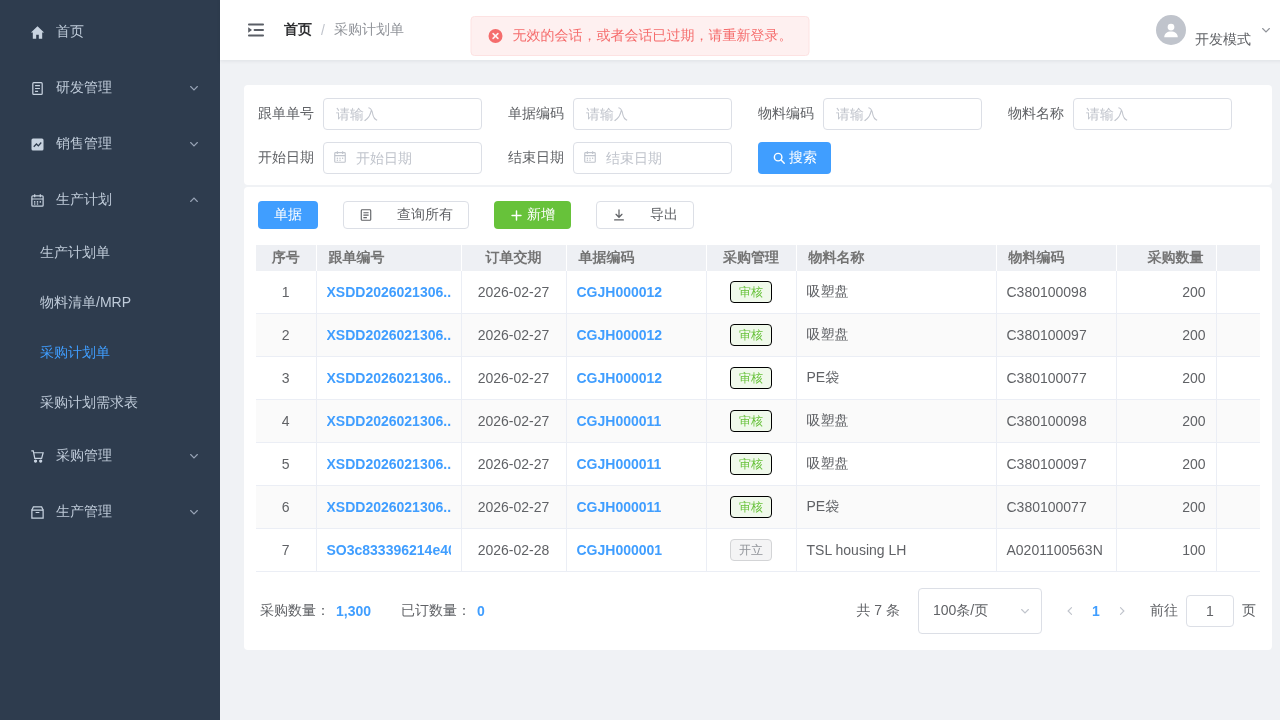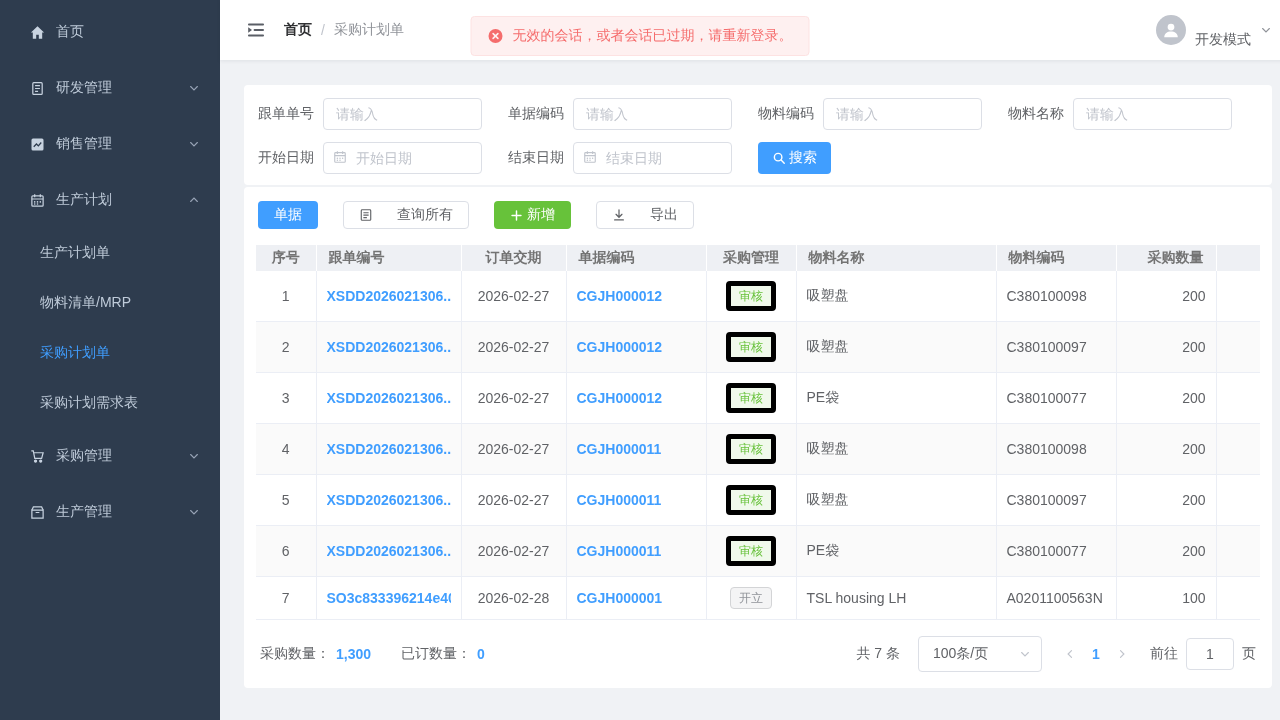--- a/index.html
+++ b/index.html
@@ -58,30 +58,30 @@
   thead th { background:#eef0f4; color:#737373; font-weight:bold; height:26px; padding:0 12px; text-align:left; border-right:1px solid #fff; }
   thead th:last-child { border-right:none; }
   tbody td { border-bottom:1px solid #ebeef5; border-right:1px solid #ebeef5; padding:10px 10px; color:#606266; vertical-align:middle; background:#fff; }
   tbody td:last-child { border-right:none; }
   tbody tr.striped td { background:#fafafa; }
   td.c, th.c { text-align:center; }
   td.r, th.r { text-align:right; }
   .link { color:#409eff; font-weight:bold; white-space:nowrap; overflow:hidden; display:block; cursor:pointer; }
   .wrapcode { word-break:break-all; }
   .tag { display:inline-block; font-size:12px; line-height:16px; padding:2px 8px; border-radius:4px; }
-  .tag.success { color:#67c23a; background:#f0f9eb; border:5px solid #000000; }
+  .tag.success { color:#67c23a; background:#f0f9eb; border:1px solid #000000; }
   .tag.info { color:#909399; background:#f4f4f5; border:1px solid #d3d4d6; }
 
   .card-footer { display:flex; align-items:center; margin-top:16px; color:#606266; padding:0 4px; }
   .stats { display:flex; align-items:center; gap:30px; }
   .stat { display:flex; align-items:center; }
   .stat-val { color:#409eff; font-weight:bold; margin-left:6px; }
   .pagination { margin-left:auto; display:flex; align-items:center; }
   .pg-total { margin-right:18px; }
-  .page-size { width:124px; height:36px; border:1px solid #dcdfe6; border-radius:4px; display:flex; align-items:center; justify-content:space-between; padding:0 10px 0 14px; color:#606266; cursor:pointer; background:#fff; }
+  .page-size { width:124px; height:46px; border:1px solid #dcdfe6; border-radius:4px; display:flex; align-items:center; justify-content:space-between; padding:0 10px 0 14px; color:#606266; cursor:pointer; background:#fff; }
   .ps-chev { color:#c0c4cc; display:inline-flex; }
   .pager { display:flex; align-items:center; margin:0 16px; }
   .pager-arrow { color:#c0c4cc; width:24px; text-align:center; cursor:pointer; display:inline-flex; justify-content:center; }
   .page-num { color:#409eff; font-weight:bold; width:28px; text-align:center; cursor:pointer; }
   .goto { display:flex; align-items:center; gap:8px; }
   .goto-input { width:48px; height:32px; border:1px solid #dcdfe6; border-radius:4px; text-align:center; font-size:14px; color:#606266; outline:none; font-family:inherit; }
 </style>
 </head>
 <body>
 

